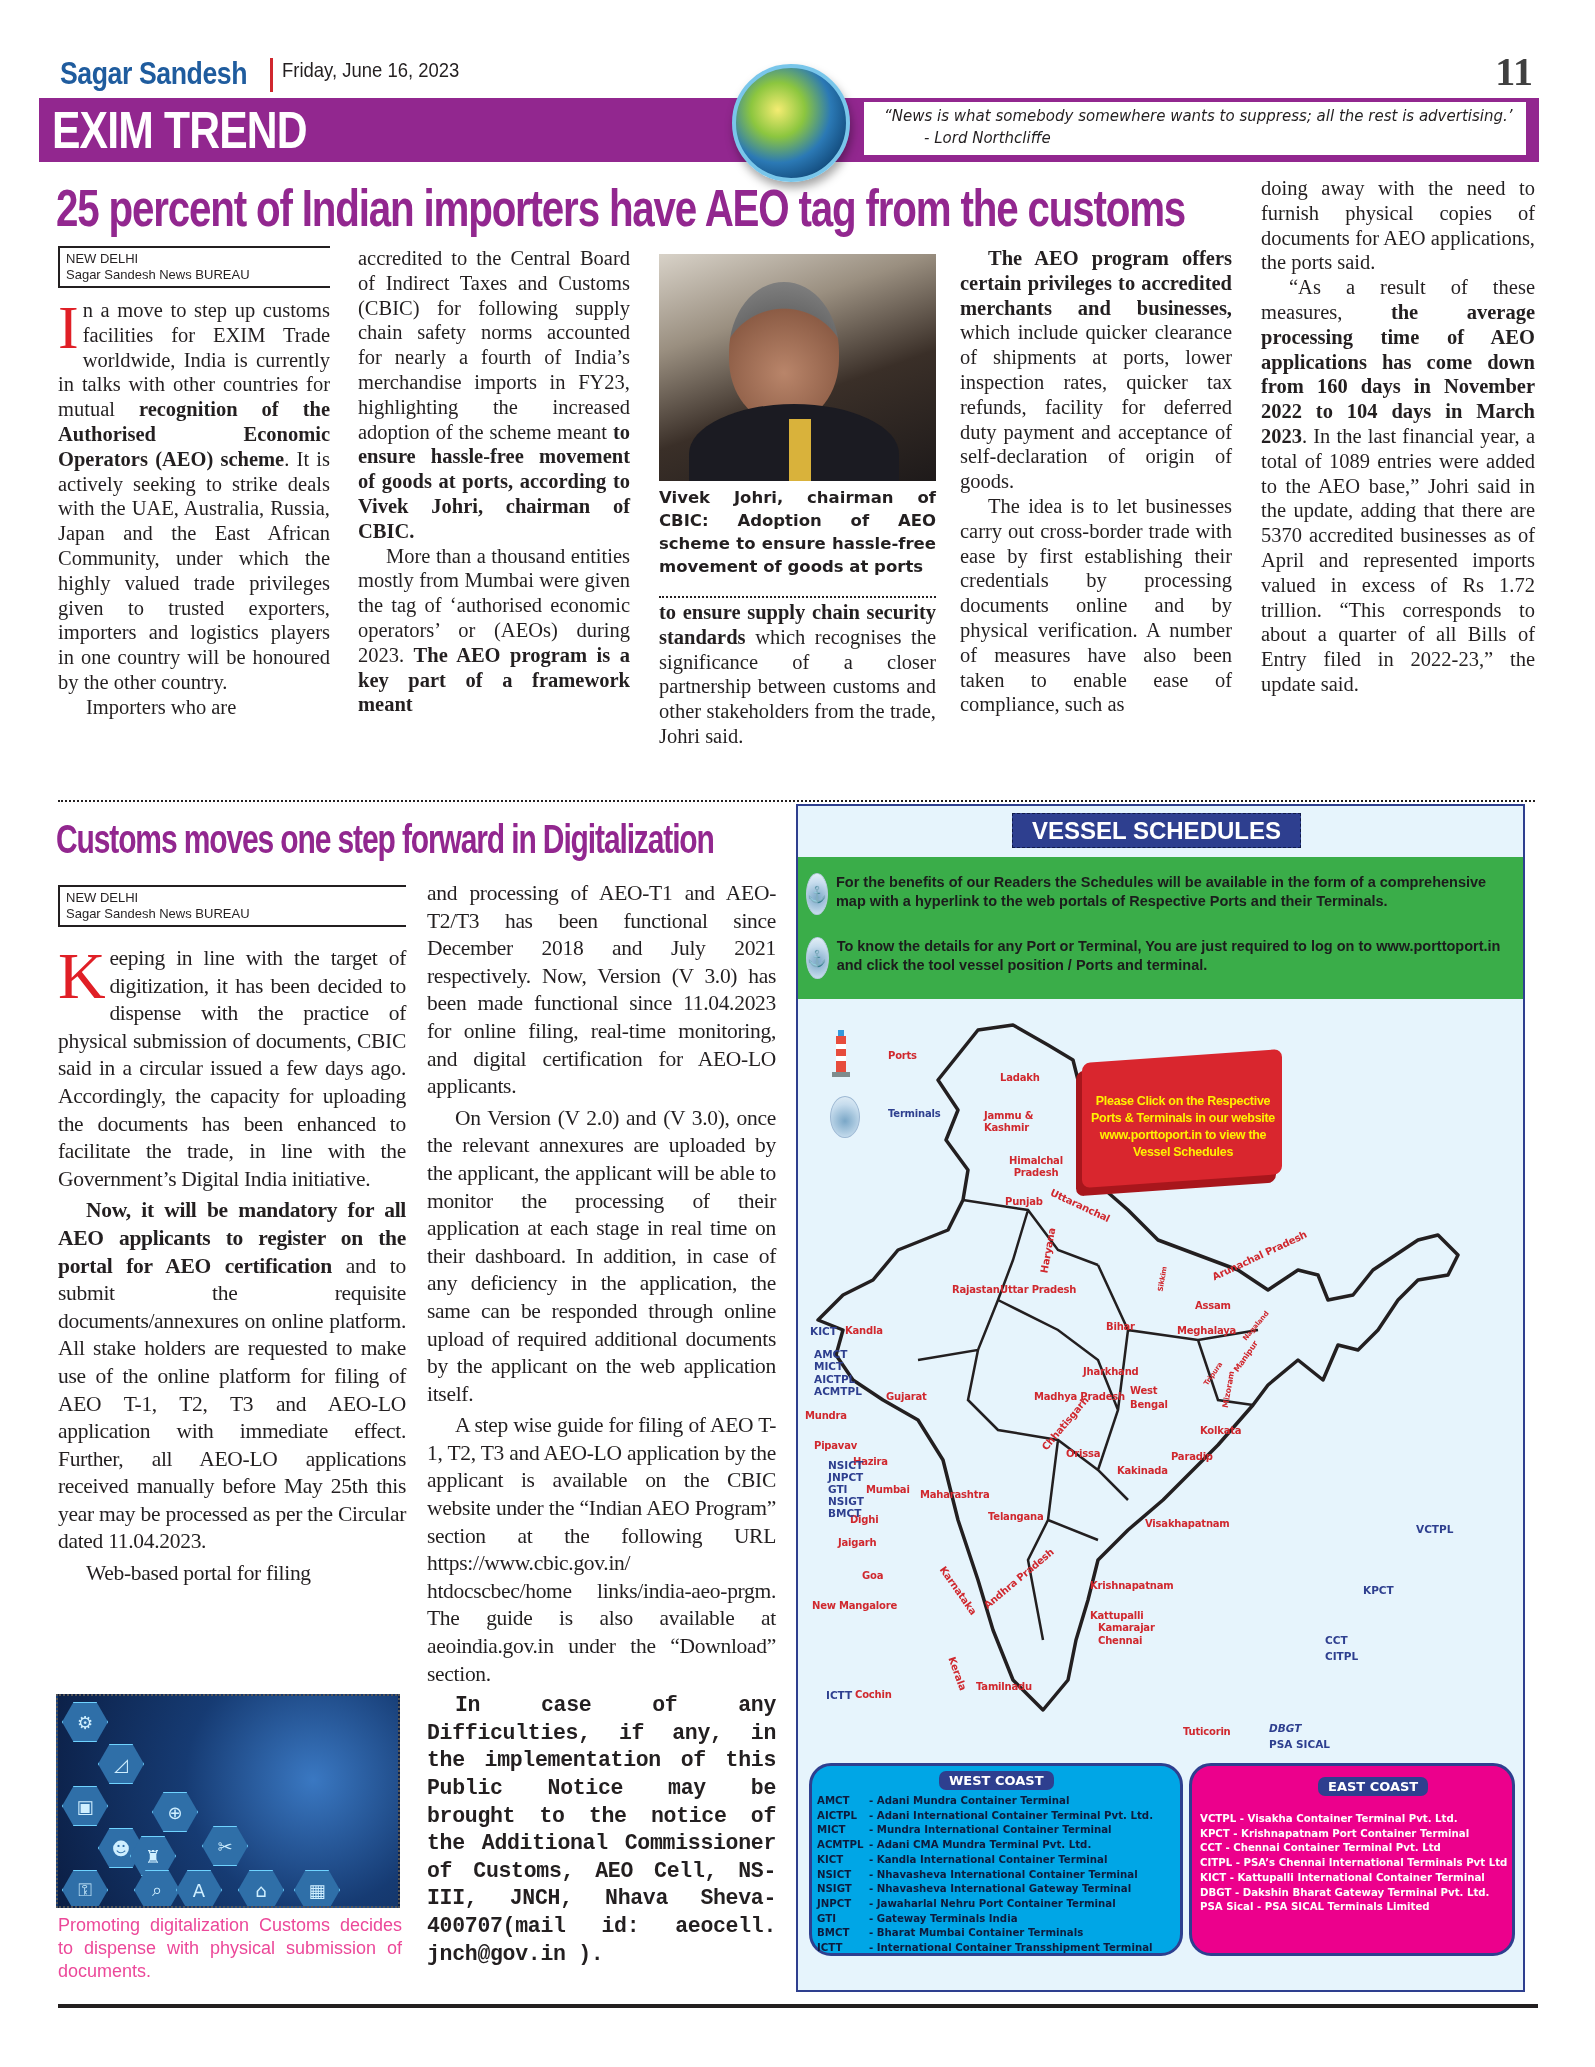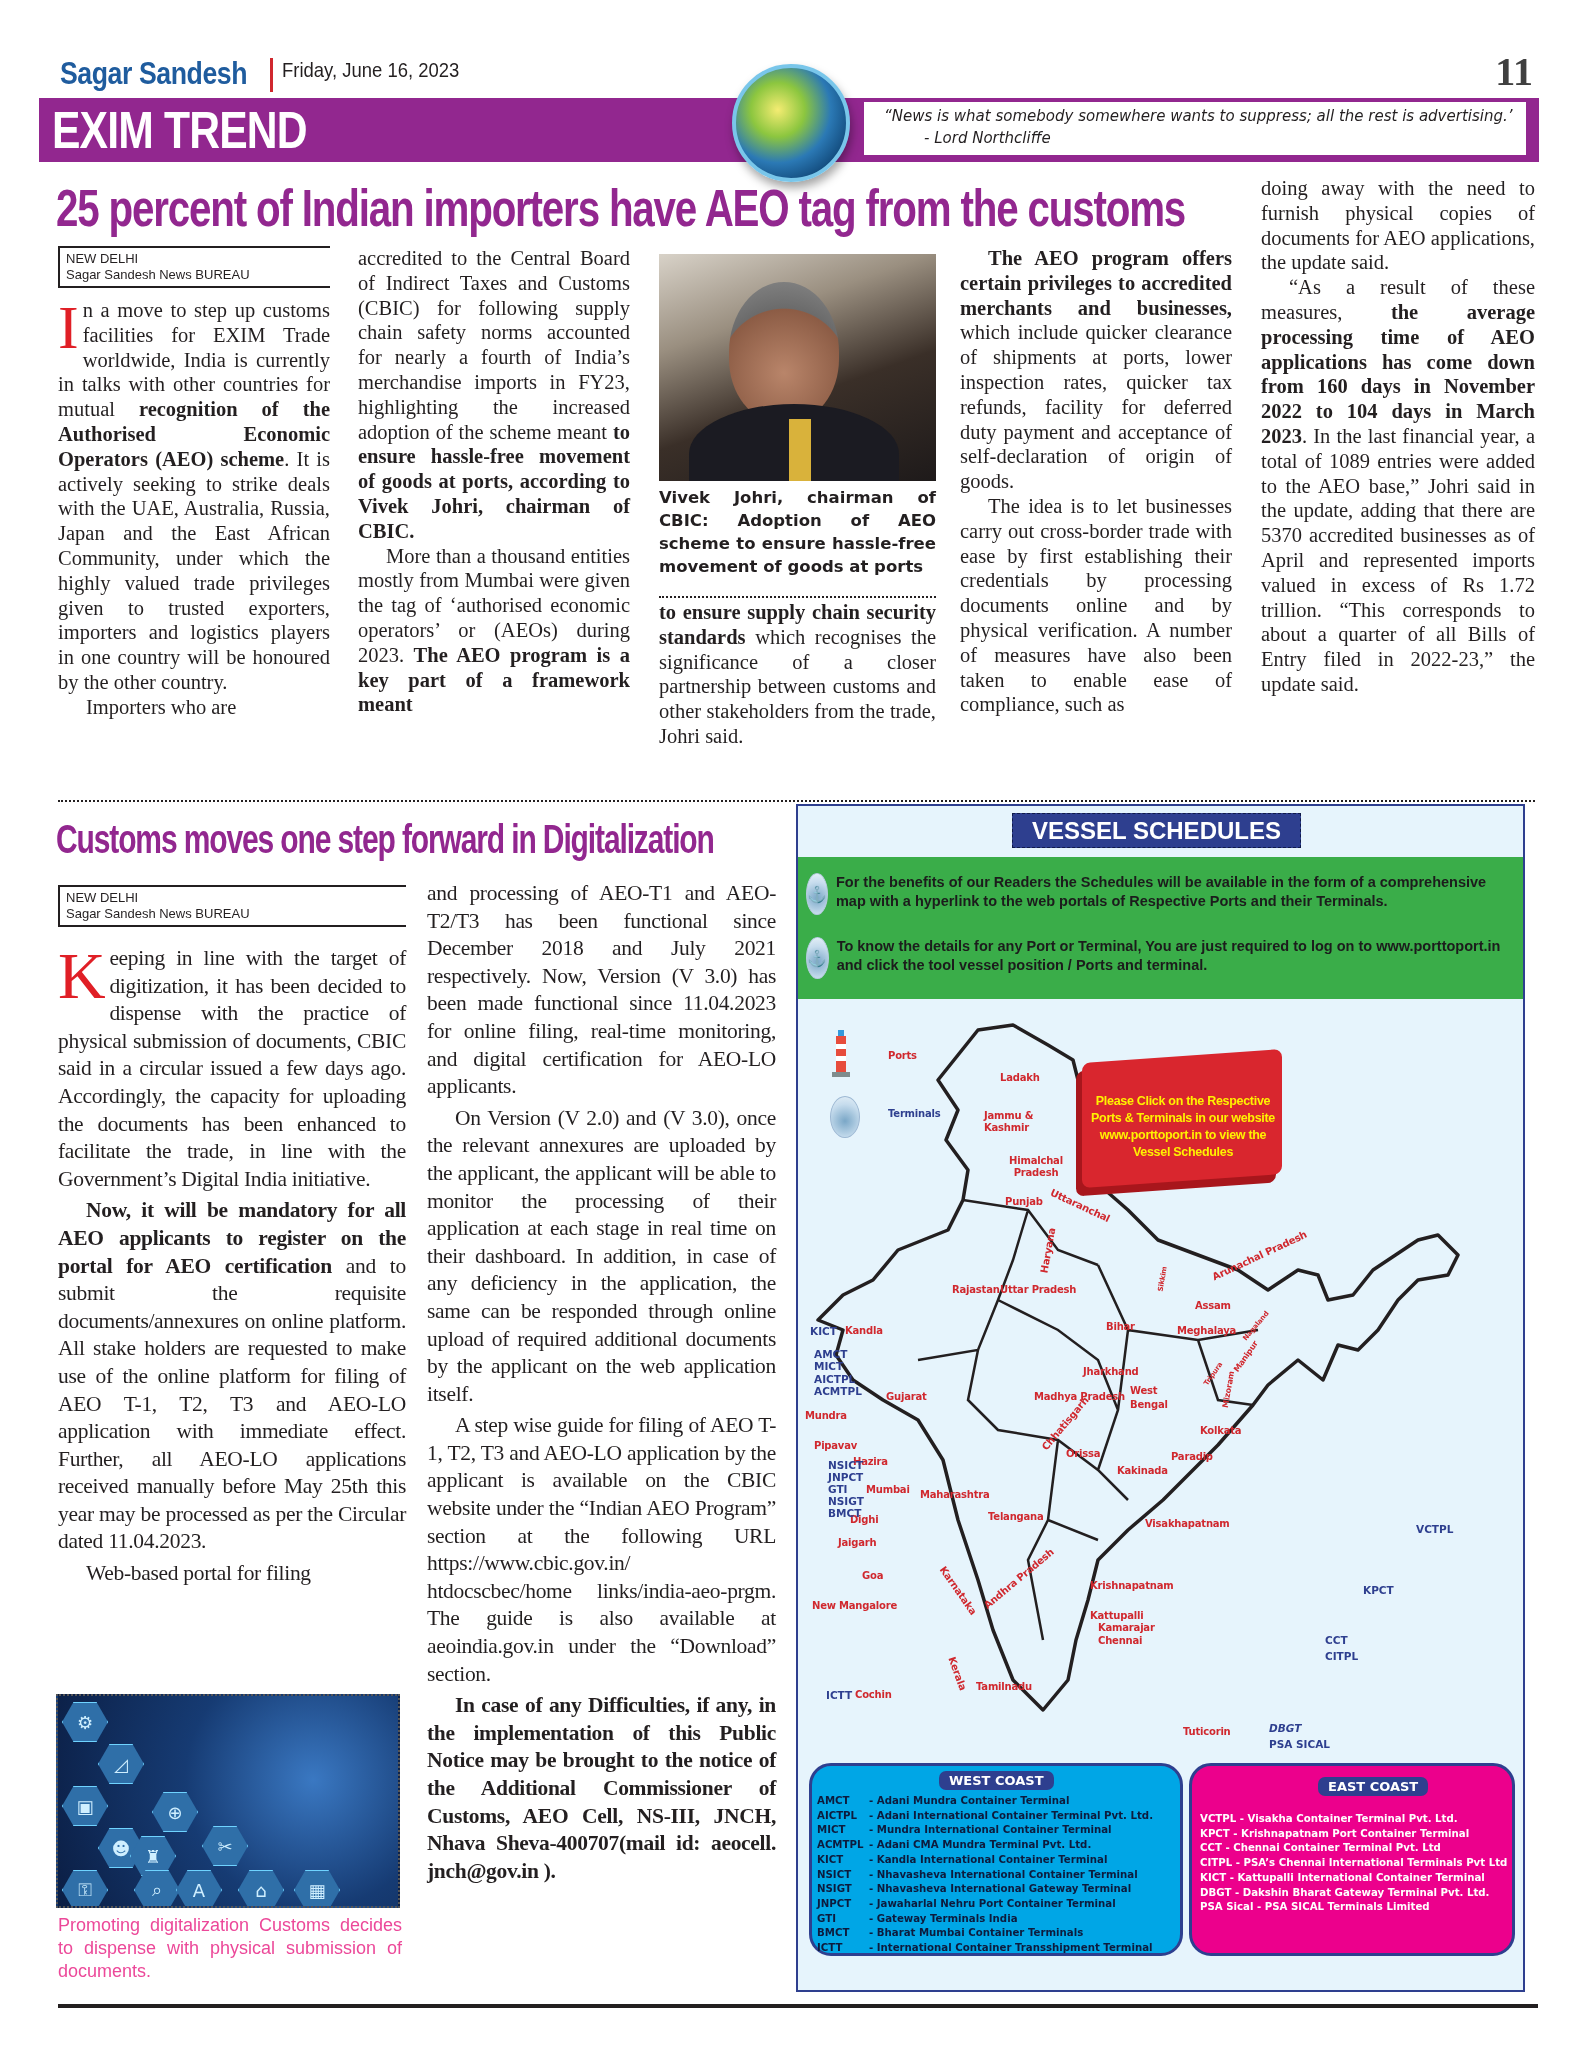--- a/index.html
+++ b/index.html
@@ -123,21 +123,21 @@
 <div class="abs col" style="left:659px; top:600px; width:277px;">
   <p><b>to ensure supply chain security standards</b><span> which recognises the significance of a closer partnership between customs and other stakeholders from the trade, Johri said.</span></p>
 </div>
 
 <div class="abs col" style="left:960px; top:246px; width:272px;">
   <p class="indent"><b>The AEO program offers certain privileges to accredited merchants and businesses,</b><span> which include quicker clearance of shipments at ports, lower inspection rates, quicker tax refunds, facility for deferred duty payment and acceptance of self-declaration of origin of goods.</span></p>
   <p class="indent">The idea is to let businesses carry out cross-border trade with ease by first establishing their credentials by processing documents online and by physical verification. A number of measures have also been taken to enable ease of compliance, such as</p>
 </div>
 
 <div class="abs col" style="left:1261px; top:176px; width:274px;">
-  <p>doing away with the need to furnish physical copies of documents for AEO applications, the update said.</p>
+  <p>doing away with the need to furnish physical copies of documents for AEO applications, the ports said.</p>
   <p class="indent"><span>“As a result of these measures, </span><b>the average processing time of AEO applications has come down from 160 days in November 2022 to 104 days in March 2023</b><span>. In the last financial year, a total of 1089 entries were added to the AEO base,” Johri said in the update, adding that there are 5370 accredited businesses as of April and represented imports valued in excess of Rs 1.72 trillion. “This corresponds to about a quarter of all Bills of Entry filed in 2022-23,” the update said.</span></p>
 </div>
 
 <div class="abs dotted-h" style="left:58px; top:800px; width:1477px;"></div>
 
 <div class="abs headline h2">Customs moves one step forward in Digitalization</div>
 
 <div class="abs" style="left:58px; top:885px; width:348px;">
   <div class="dateline" style="width:348px;">
     <div>NEW DELHI</div>
@@ -163,21 +163,21 @@
   <div class="hex" style="left:144px; top:130px;">✂</div>
   <div class="hex" style="left:180px; top:174px;">⌂</div>
   <div class="hex" style="left:236px; top:174px;">▦</div>
 </div>
 <div class="abs caption2" style="left:58px; top:1914px; width:344px;">Promoting digitalization Customs decides to dispense with physical submission of documents.</div>
 
 <div class="abs col col2" style="left:427px; top:880px; width:349px;">
   <p>and processing of AEO-T1 and AEO- T2/T3 has been functional since December 2018 and July 2021 respectively. Now, Version (V 3.0) has been made functional since 11.04.2023 for online filing, real-time monitoring, and digital certification for AEO-LO applicants.</p>
   <p class="indent" style="margin-top:4px;">On Version (V 2.0) and (V 3.0), once the relevant annexures are uploaded by the applicant, the applicant will be able to monitor the processing of their application at each stage in real time on their dashboard. In addition, in case of any deficiency in the application, the same can be responded through online upload of required additional documents by the applicant on the web application itself.</p>
   <p class="indent" style="margin-top:4px;">A step wise guide for filing of AEO T- 1, T2, T3 and AEO-LO application by the applicant is available on the CBIC website under the “Indian AEO Program” section at the following URL https://www.cbic.gov.in/ htdocscbec/home links/india-aeo-prgm. The guide is also available at aeoindia.gov.in under the “Download” section.</p>
-  <p class="indent" style="margin-top:4px;"><b>In case of any Difficulties, if any, in the implementation of this Public Notice may be brought to the notice of the Additional Commissioner of Customs, AEO Cell, NS-III, JNCH, Nhava Sheva-400707(mail id: aeocell. jnch@gov.in ).</b></p>
+  <p class="indent" style="margin-top:4px;font-family:Liberation Mono, monospace;"><b>In case of any Difficulties, if any, in the implementation of this Public Notice may be brought to the notice of the Additional Commissioner of Customs, AEO Cell, NS-III, JNCH, Nhava Sheva-400707(mail id: aeocell. jnch@gov.in ).</b></p>
 </div>
 
 <div class="abs vs-panel"></div>
 <div class="abs vs-title">VESSEL SCHEDULES</div>
 <div class="abs vs-green">
   <div style="position:absolute; left:8px; top:16px; display:flex; gap:8px; align-items:flex-start; width:700px;">
     <div class="vs-icon">⚓</div>
     <div class="vs-text">For the benefits of our Readers the Schedules will be available in the form of a comprehensive map with a hyperlink to the web portals of Respective Ports and their Terminals.</div>
   </div>
   <div style="position:absolute; left:8px; top:80px; display:flex; gap:8px; align-items:flex-start; width:700px;">

